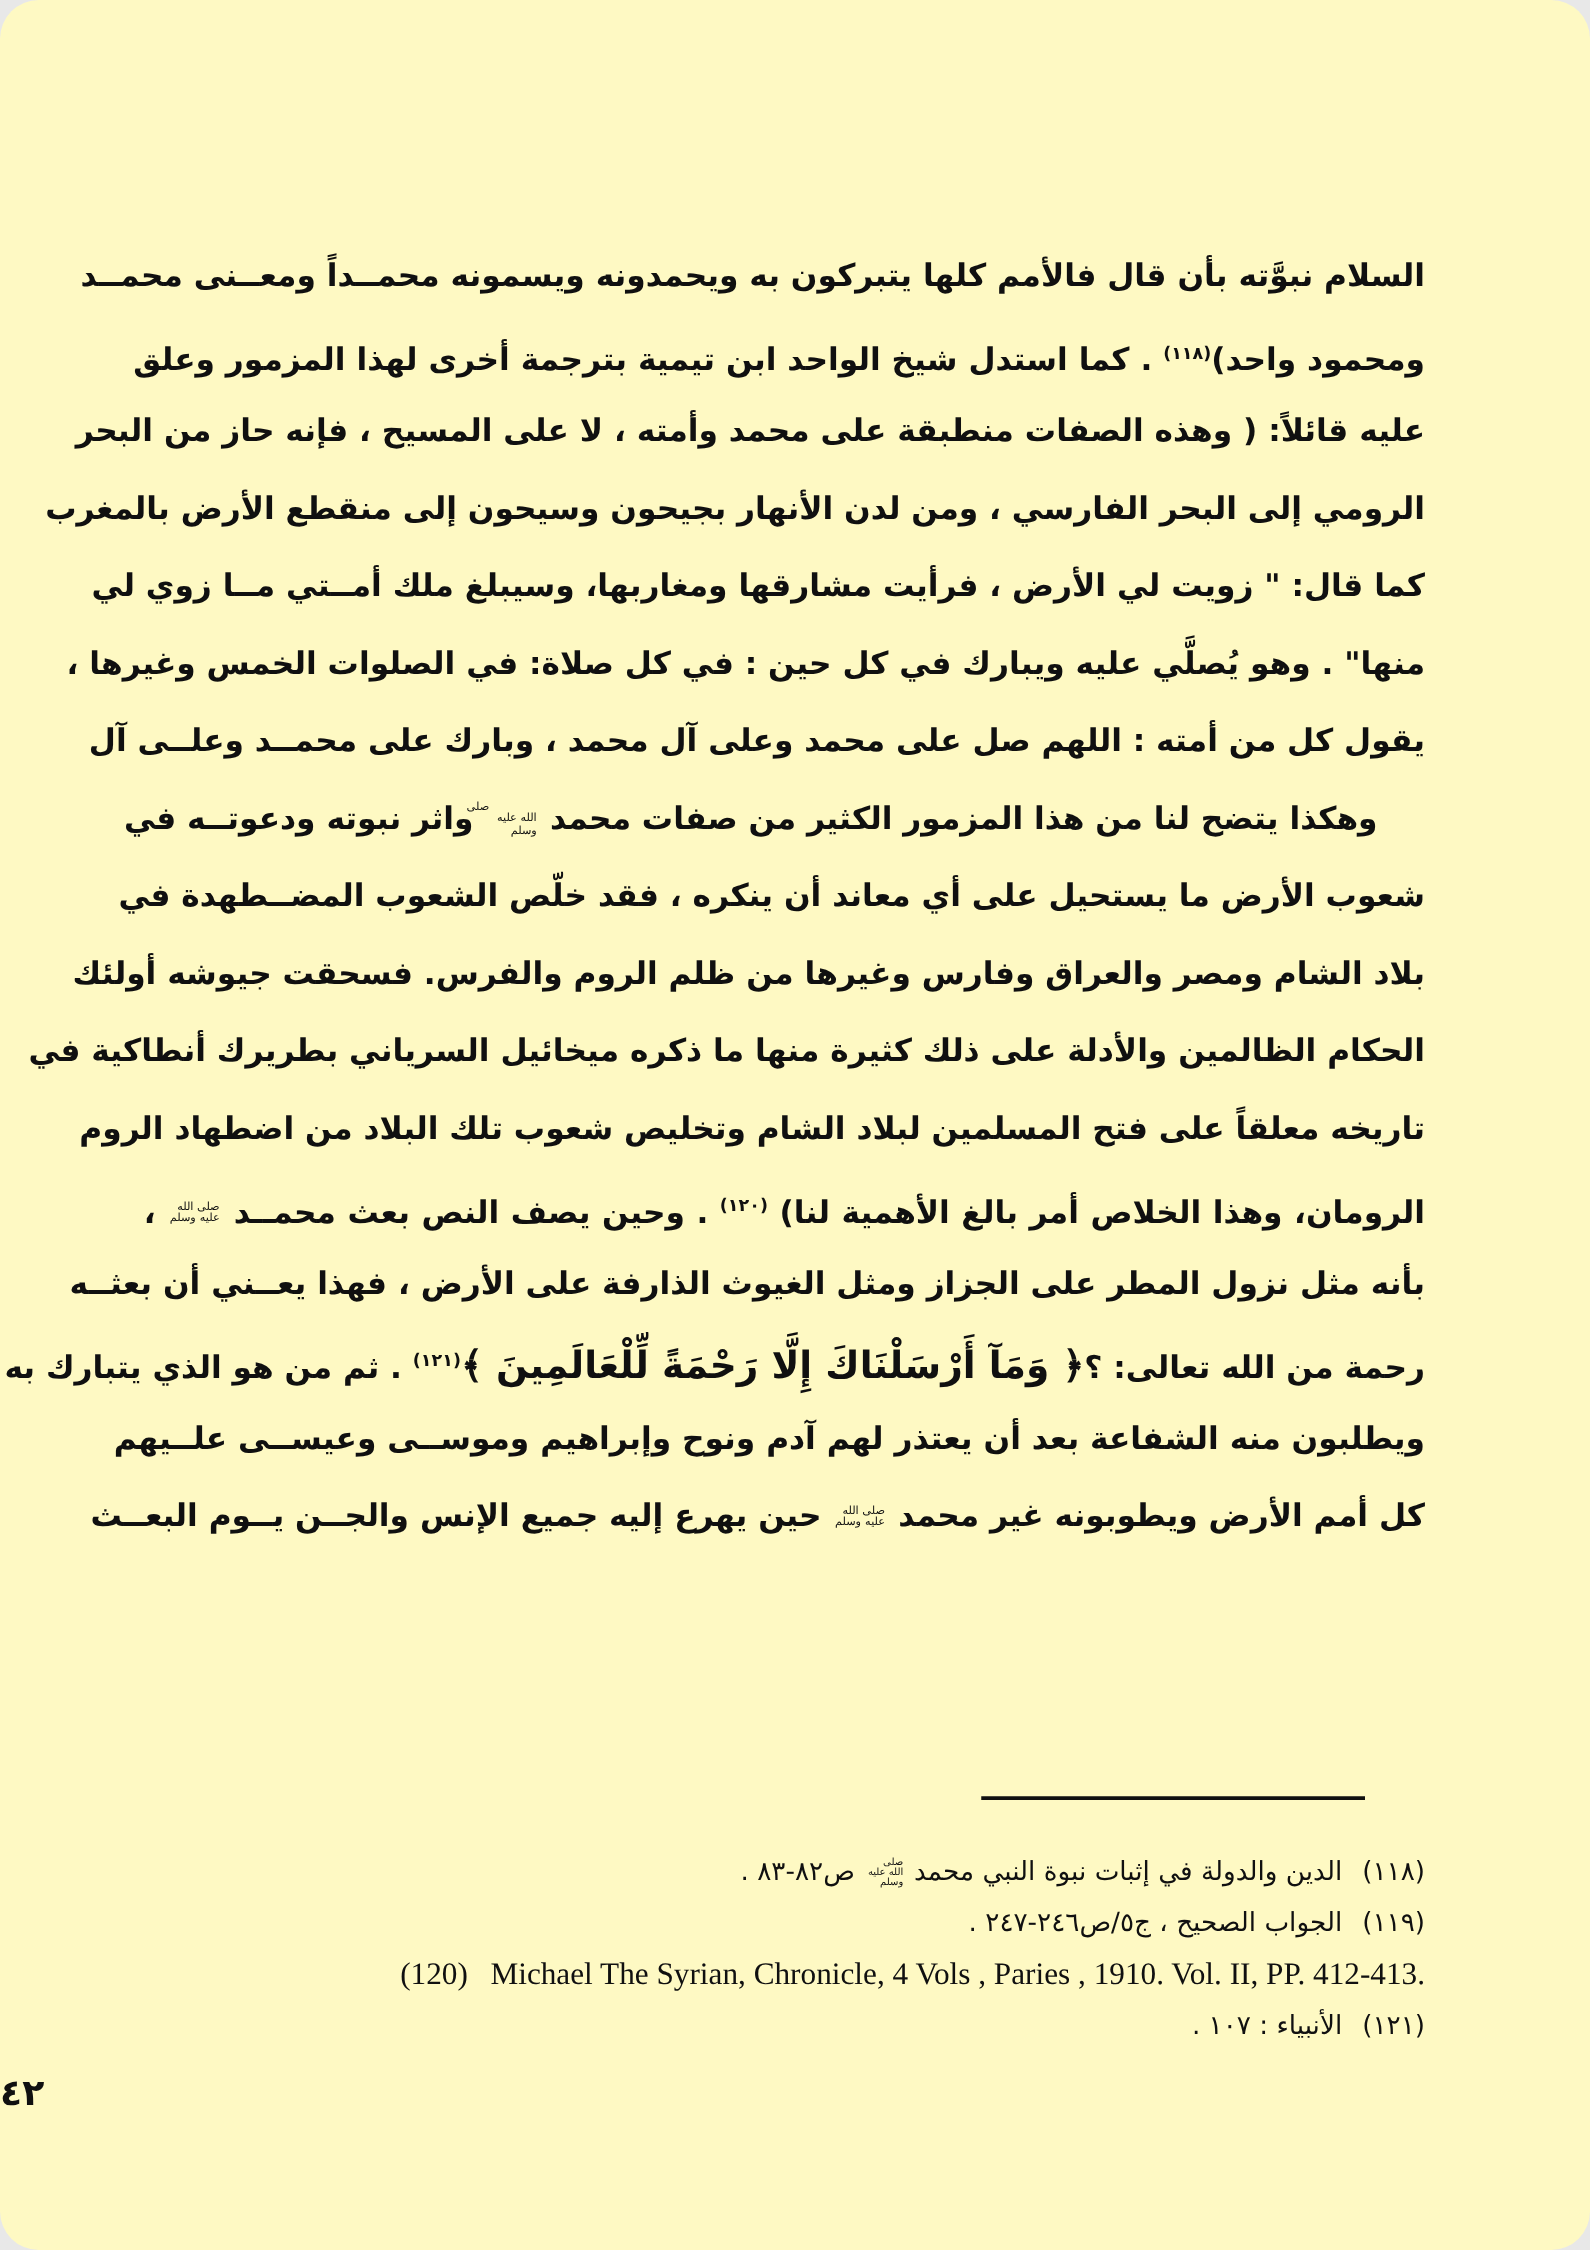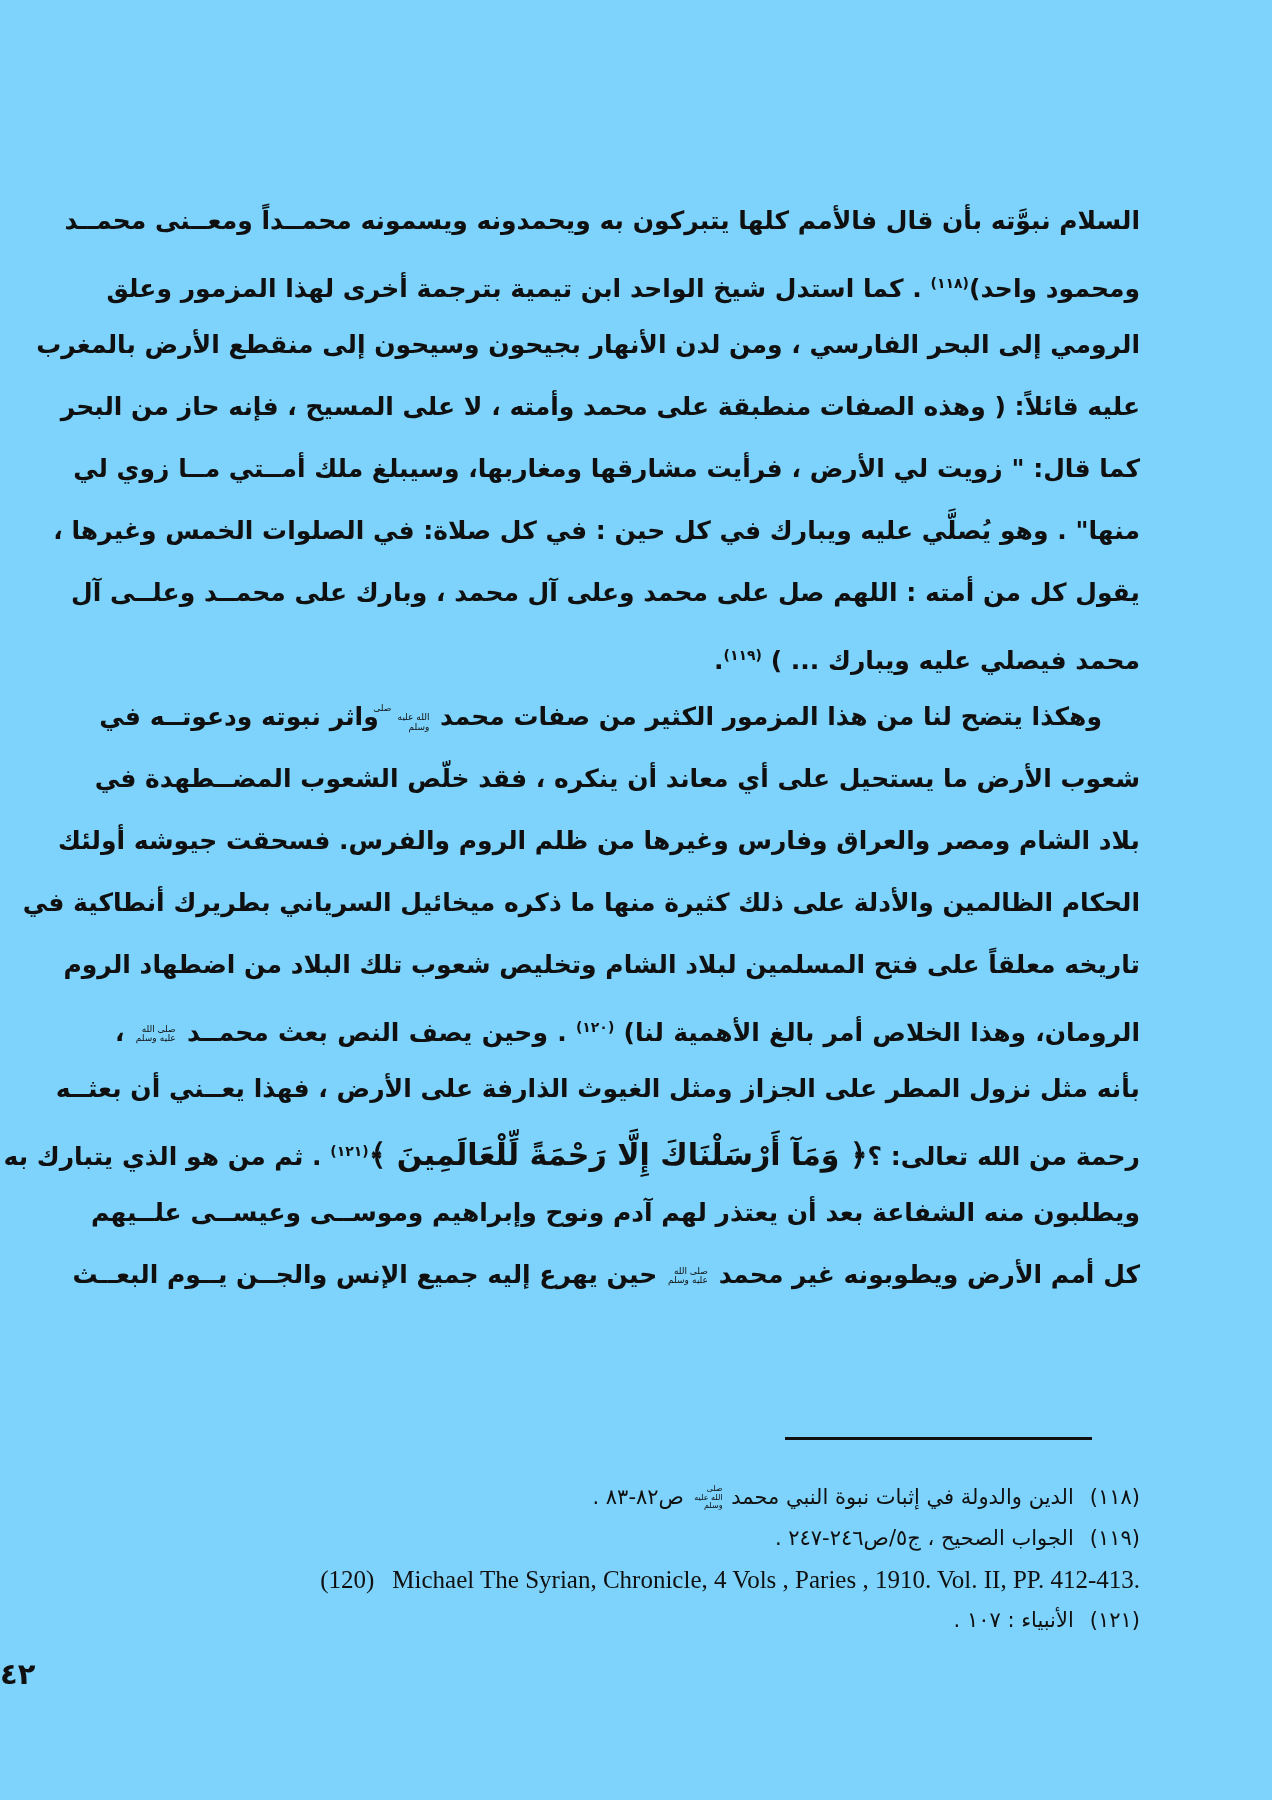--- a/index.html
+++ b/index.html
@@ -1,19 +1,20 @@
 <!DOCTYPE html>
 <html dir="rtl" lang="ar"><head>
 <meta charset="utf-8">
 <style>
   html,body { margin:0; padding:0; background:#e8e8e8; }
   .page {
     position:relative; width:1272px; height:1800px; margin:0 auto;
-    background:#7dd3fc; color:#101010; overflow:hidden;
+    background:#fef9c3; color:#101010; overflow:hidden;
     font-family:"DejaVu Sans", sans-serif;
+    border-radius:31px;
   }
   .body-text {
     position:absolute; top:190px; right:132px; left:115px;
     font-size:25px; font-weight:bold; direction:rtl;
   }
   .line {
     height:62px; line-height:62px; white-space:nowrap;
     text-align:justify; text-align-last:justify; -moz-text-align-last:justify;
   }
   .line.end { text-align-last:right; }
@@ -49,26 +50,25 @@
   }
 </style>
 </head>
 <body>
 
 <div class="page">
 
   <div class="body-text">
     <div class="line">السلام نبوَّته بأن قال فالأمم كلها يتبركون به ويحمدونه ويسمونه محمــداً ومعــنى محمــد</div>
     <div class="line"><span>ومحمود واحد)</span><span class="sup">(١١٨)</span><span> . كما استدل شيخ الواحد ابن تيمية بترجمة أخرى لهذا المزمور وعلق</span></div>
+    <div class="line">عليه قائلاً: ( وهذه الصفات منطبقة على محمد وأمته ، لا على المسيح ، فإنه حاز من البحر</div>
     <div class="line">الرومي إلى البحر الفارسي ، ومن لدن الأنهار بجيحون وسيحون إلى منقطع الأرض بالمغرب</div>
-    <div class="line">عليه قائلاً: ( وهذه الصفات منطبقة على محمد وأمته ، لا على المسيح ، فإنه حاز من البحر</div>
     <div class="line">كما قال: " زويت لي الأرض ، فرأيت مشارقها ومغاربها، وسيبلغ ملك أمــتي مــا زوي لي</div>
     <div class="line">منها" . وهو يُصلَّي عليه ويبارك في كل حين : في كل صلاة: في الصلوات الخمس وغيرها ،</div>
     <div class="line">يقول كل من أمته : اللهم صل على محمد وعلى آل محمد ، وبارك على محمــد وعلــى آل</div>
-    <div class="line end"><span>محمد فيصلي عليه ويبارك ... ) </span><span class="sup">(١١٩)</span><span>.</span></div>
     <div class="line indent"><span>وهكذا يتضح لنا من هذا المزمور الكثير من صفات محمد </span><span class="saw">صلى الله عليه وسلم</span><span> واثر نبوته ودعوتــه في</span></div>
     <div class="line">شعوب الأرض ما يستحيل على أي معاند أن ينكره ، فقد خلّص الشعوب المضــطهدة في</div>
     <div class="line">بلاد الشام ومصر والعراق وفارس وغيرها من ظلم الروم والفرس. فسحقت جيوشه أولئك</div>
     <div class="line">الحكام الظالمين والأدلة على ذلك كثيرة منها ما ذكره ميخائيل السرياني بطريرك أنطاكية في</div>
     <div class="line">تاريخه معلقاً على فتح المسلمين لبلاد الشام وتخليص شعوب تلك البلاد من اضطهاد الروم</div>
     <div class="line"><span>الرومان، وهذا الخلاص  أمر بالغ الأهمية لنا) </span><span class="sup">(١٢٠)</span><span> . وحين يصف النص بعث محمــد </span><span class="saw">صلى الله عليه وسلم</span><span> ،</span></div>
     <div class="line">بأنه مثل نزول المطر على الجزاز ومثل الغيوث الذارفة على الأرض ، فهذا يعــني أن بعثــه</div>
     <div class="line"><span>رحمة من الله تعالى: ؟</span><span class="quran">﴿ وَمَآ أَرْسَلْنَاكَ إِلَّا  رَحْمَةً لِّلْعَالَمِينَ ﴾</span><span class="sup">(١٢١)</span><span> . ثم من هو الذي يتبارك به</span></div>
     <div class="line">ويطلبون منه الشفاعة بعد أن يعتذر لهم آدم ونوح وإبراهيم وموســى وعيســى علــيهم</div>
     <div class="line"><span>كل أمم الأرض ويطوبونه غير محمد </span><span class="saw">صلى الله عليه وسلم</span><span> حين يهرع إليه جميع الإنس والجــن يــوم البعــث</span></div>

